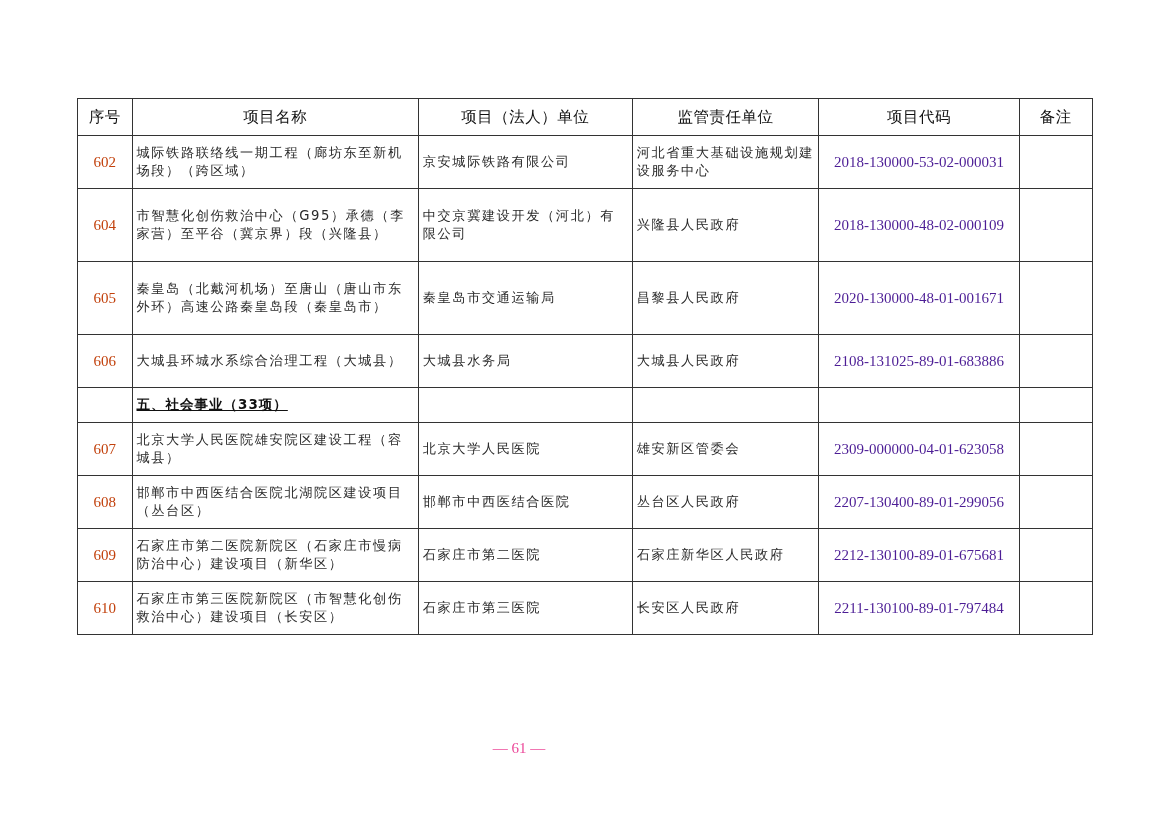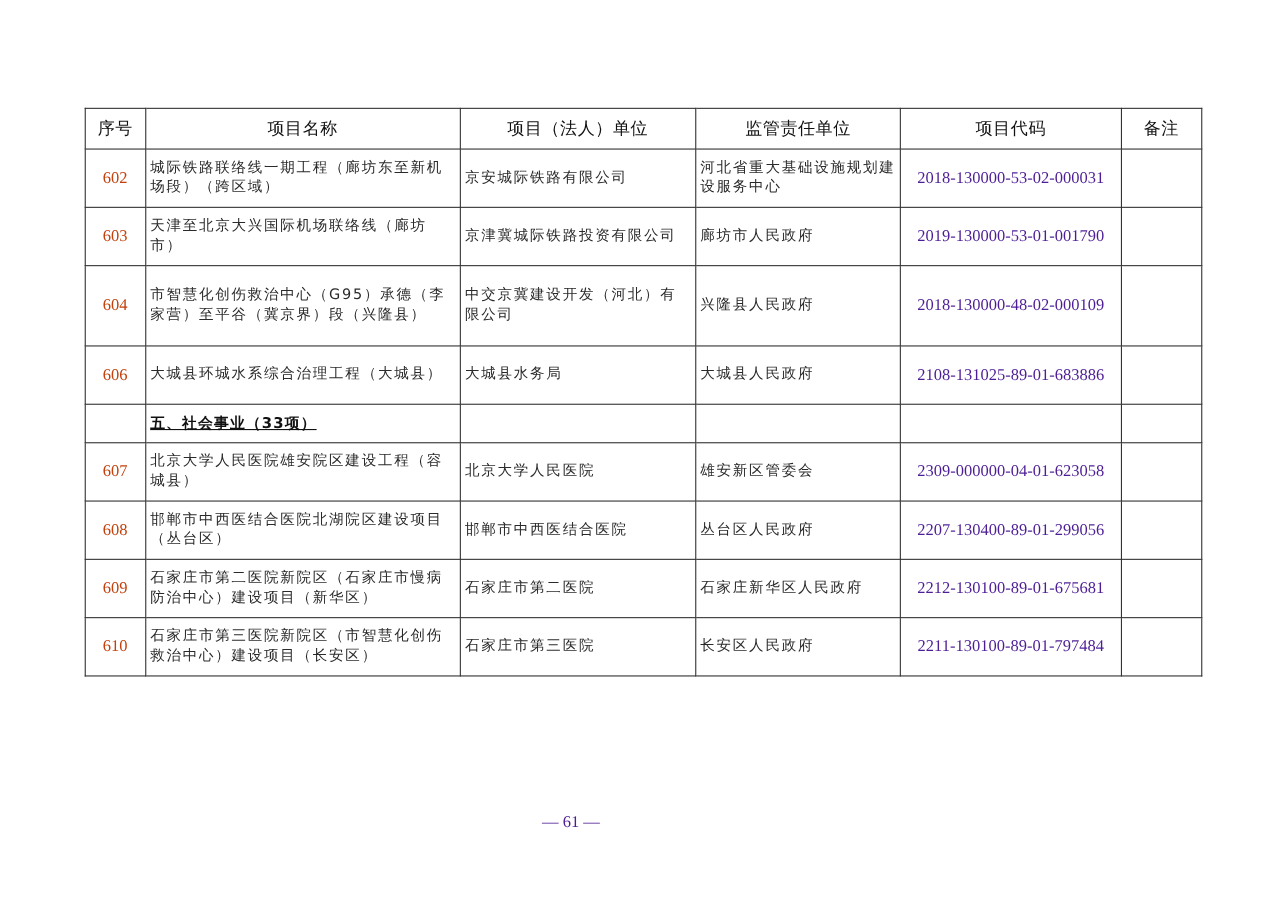--- a/index.html
+++ b/index.html
@@ -93,21 +93,21 @@
       color: #2a2a2a;
     }
     .page-number {
       position: absolute;
       left: 0;
       width: 1038px;
       top: 740px;
       text-align: center;
       font-family: "Liberation Serif", "DejaVu Serif", serif;
       font-size: 15px;
-      color: #4c1d95;
+      color: #ec4899;
     }
   </style>
 </head>
 <body>
 
 <div class="page">
 
   <table class="proj">
     <colgroup>
       <col class="c-no">
@@ -129,36 +129,36 @@
     </thead>
     <tbody>
       <tr class="r2">
         <td class="num">602</td>
         <td class="txt">城际铁路联络线一期工程（廊坊东至新机场段）（跨区域）</td>
         <td class="txt">京安城际铁路有限公司</td>
         <td class="txt">河北省重大基础设施规划建设服务中心</td>
         <td class="code">2018-130000-53-02-000031</td>
         <td class="txt"></td>
       </tr>
-      <tr class="r2">
-        <td class="num">603</td>
-        <td class="txt">天津至北京大兴国际机场联络线（廊坊市）</td>
-        <td class="txt">京津冀城际铁路投资有限公司</td>
-        <td class="txt">廊坊市人民政府</td>
-        <td class="code">2019-130000-53-01-001790</td>
-        <td class="txt"></td>
-      </tr>
       <tr class="r3">
         <td class="num">604</td>
         <td class="txt">市智慧化创伤救治中心（G95）承德（李家营）至平谷（冀京界）段（兴隆县）</td>
         <td class="txt">中交京冀建设开发（河北）有限公司</td>
         <td class="txt">兴隆县人民政府</td>
         <td class="code">2018-130000-48-02-000109</td>
         <td class="txt"></td>
       </tr>
+      <tr class="r3">
+        <td class="num">605</td>
+        <td class="txt">秦皇岛（北戴河机场）至唐山（唐山市东外环）高速公路秦皇岛段（秦皇岛市）</td>
+        <td class="txt">秦皇岛市交通运输局</td>
+        <td class="txt">昌黎县人民政府</td>
+        <td class="code">2020-130000-48-01-001671</td>
+        <td class="txt"></td>
+      </tr>
       <tr class="r2">
         <td class="num">606</td>
         <td class="txt">大城县环城水系综合治理工程（大城县）</td>
         <td class="txt">大城县水务局</td>
         <td class="txt">大城县人民政府</td>
         <td class="code">2108-131025-89-01-683886</td>
         <td class="txt"></td>
       </tr>
 
       <tr class="sec">

